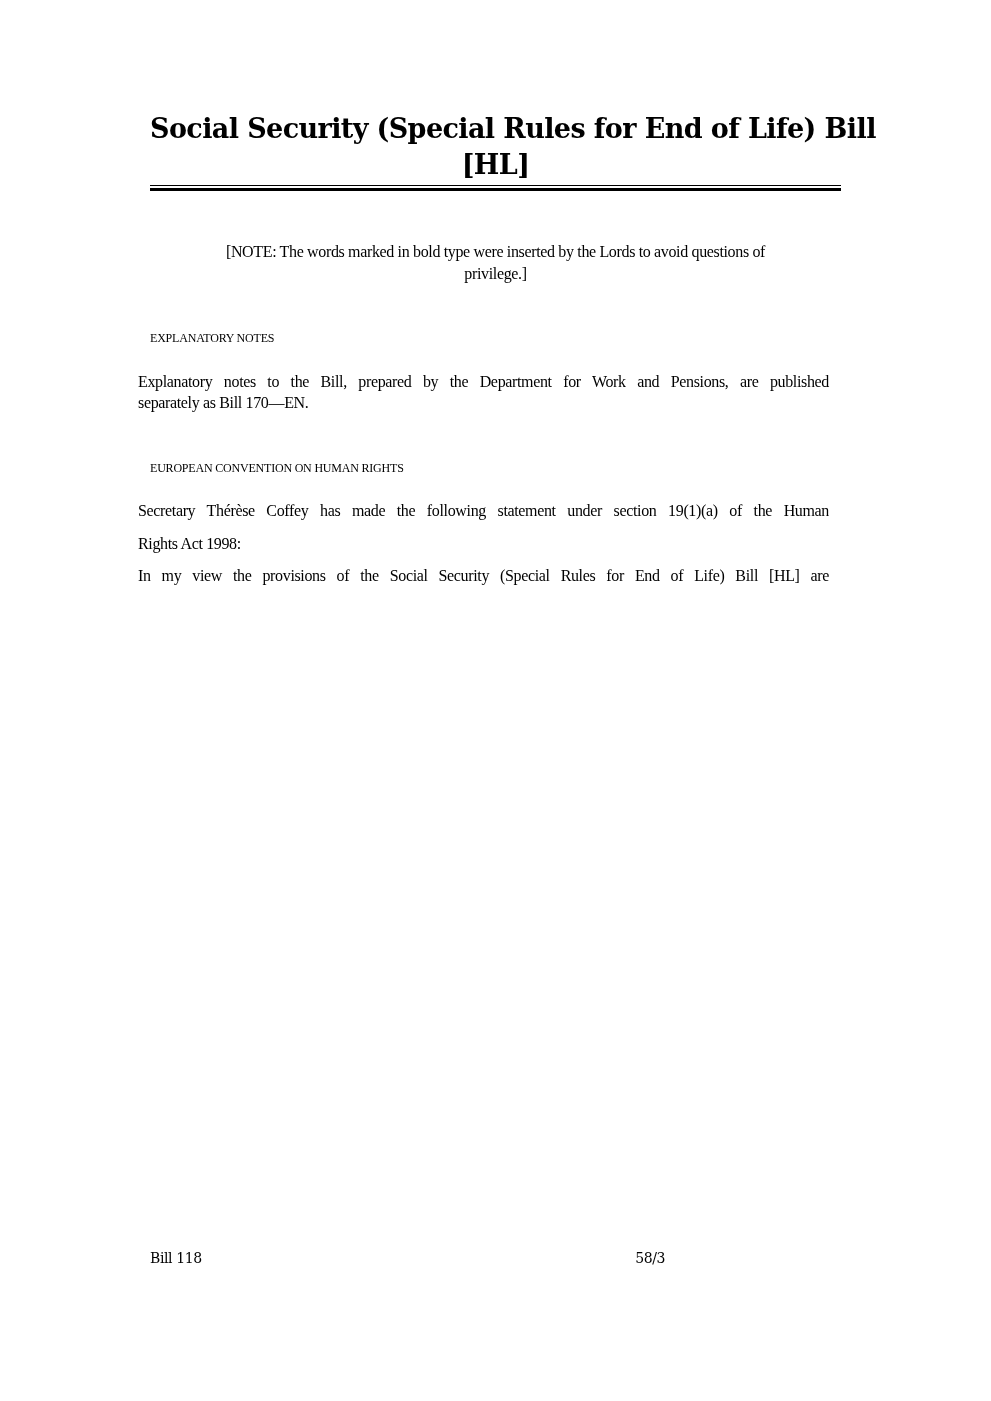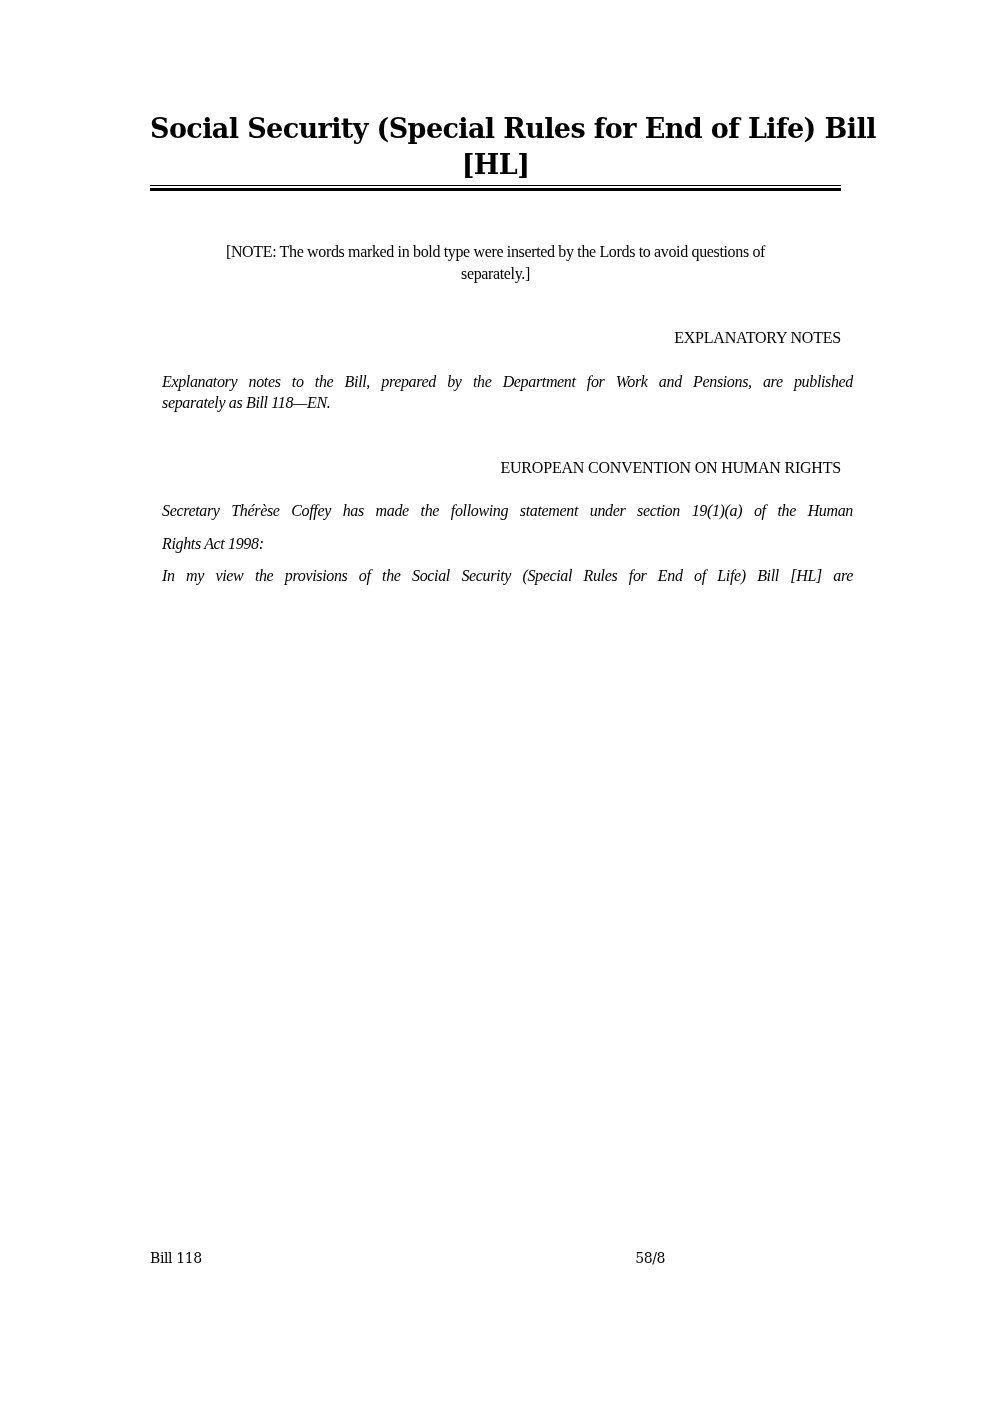--- a/index.html
+++ b/index.html
@@ -11,28 +11,28 @@
     letter-spacing: -0.6px; white-space: nowrap; line-height: 36px;
   }
   .rule-thin { position: absolute; left: 150px; width: 691px; top: 185px; height: 1px; background: #000; }
   .rule-thick { position: absolute; left: 150px; width: 691px; top: 188px; height: 3px; background: #000; }
   .note-line {
     position: absolute; left: 150px; width: 691px; text-align: center;
     font-family: "Liberation Serif", serif; font-weight: normal; font-size: 16px;
     letter-spacing: -0.35px; white-space: nowrap; line-height: 20px;
   }
   .heading {
-    position: absolute; left: 150px; width: 691px; text-align: right;
-    font-family: "Liberation Serif", serif; font-size: 16px; letter-spacing: -0.2px;
+    position: absolute; left: 150px; width: 691px; text-align: left;
+    font-family: "Liberation Serif", serif; font-size: 12px; letter-spacing: -0.2px;
     white-space: nowrap; line-height: 20px;
   }
   .body-line {
-    position: absolute; left: 162px; width: 691px;
+    position: absolute; left: 138px; width: 691px;
     font-family: "Liberation Serif", serif; font-size: 16px; letter-spacing: -0.35px;
-    white-space: nowrap; line-height: 20px; font-style: italic;
+    white-space: nowrap; line-height: 20px;
   }
   .justify { text-align: justify; text-align-last: justify; }
   .footer {
     position: absolute; top: 1248px; font-family: "DejaVu Serif", serif; font-size: 14px;
     letter-spacing: -0.4px; line-height: 20px; white-space: nowrap;
   }
   .footer-left { left: 150px; }
   .footer-right { right: 150px; text-align: right; }
 </style>
 </head>
@@ -40,30 +40,30 @@
 
 <div class="page">
 
   <div class="title-line" style="top:111px;">Social Security (Special Rules for End of Life) Bill</div>
   <div class="title-line" style="top:147px;">[HL]</div>
 
   <div class="rule-thin"></div>
   <div class="rule-thick"></div>
 
   <div class="note-line" style="top:242px;">[NOTE: The words marked in bold type were inserted by the Lords to avoid questions of</div>
-  <div class="note-line" style="top:264px;">separately.]</div>
+  <div class="note-line" style="top:264px;">privilege.]</div>
 
   <div class="heading" style="top:328px;">EXPLANATORY NOTES</div>
 
   <div class="body-line justify" style="top:372px;">Explanatory notes to the Bill, prepared by the Department for Work and Pensions, are published</div>
-  <div class="body-line" style="top:393px;">separately as Bill 118—EN.</div>
+  <div class="body-line" style="top:393px;">separately as Bill 170—EN.</div>
 
   <div class="heading" style="top:458px;">EUROPEAN CONVENTION ON HUMAN RIGHTS</div>
 
   <div class="body-line justify" style="top:501px;">Secretary Thérèse Coffey has made the following statement under section 19(1)(a) of the Human</div>
   <div class="body-line" style="top:522px;margin-top:12px;">Rights Act 1998:</div>
 
   <div class="body-line justify" style="top:566px;">In my view the provisions of the Social Security (Special Rules for End of Life) Bill [HL] are</div>
 
   <div class="footer footer-left">Bill 118</div>
-  <div class="footer footer-right">58/8</div>
+  <div class="footer footer-right">58/3</div>
 
 </div>
 
 </body></html>

